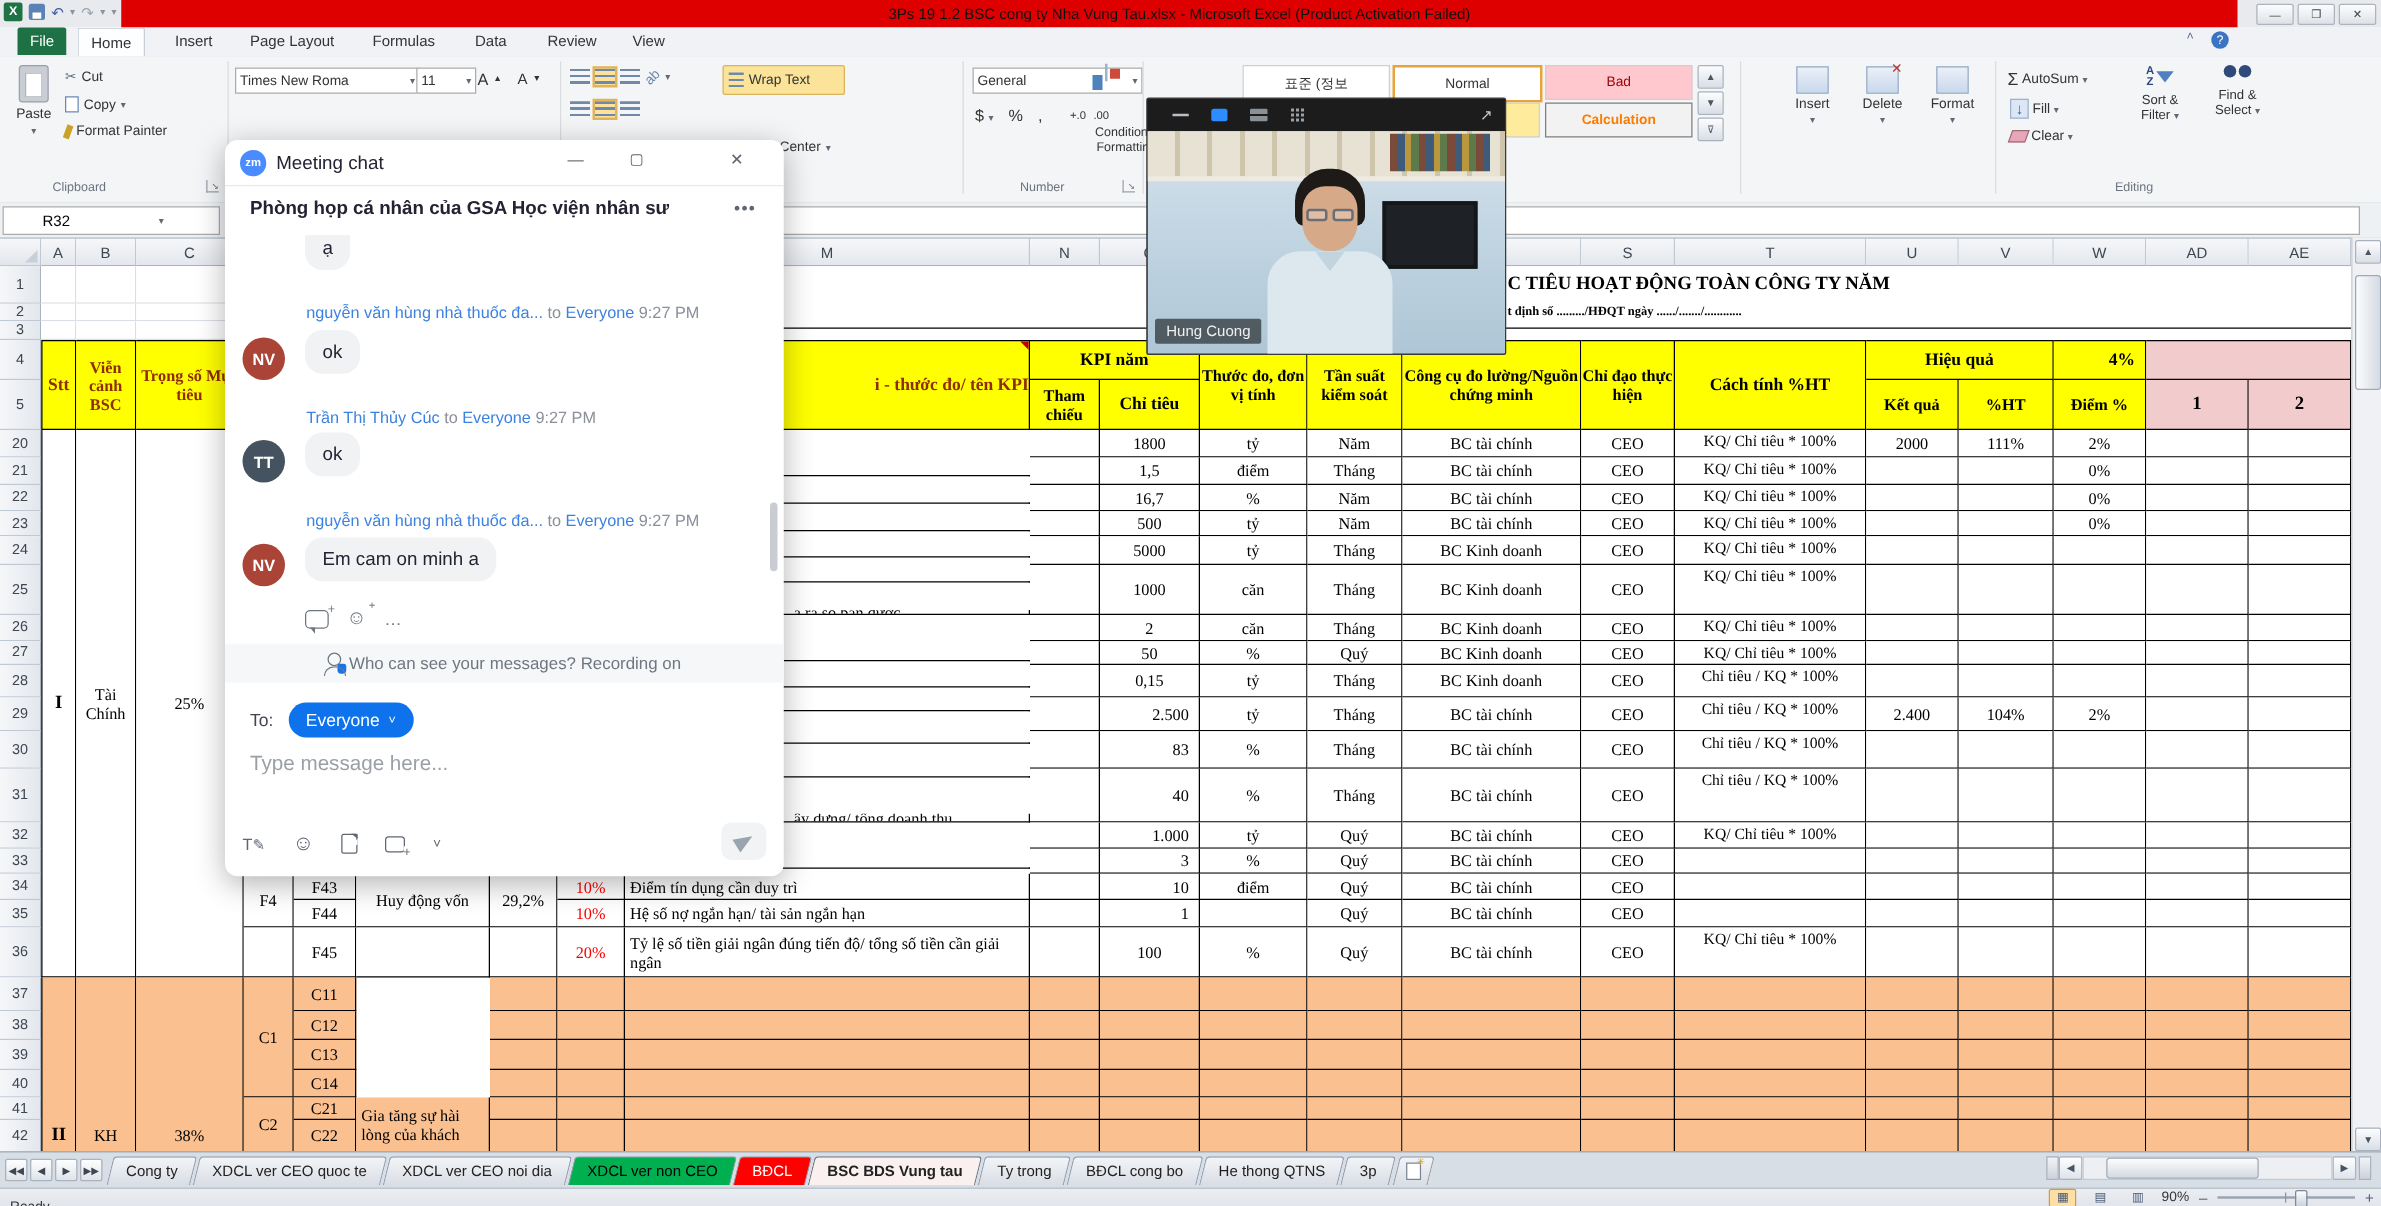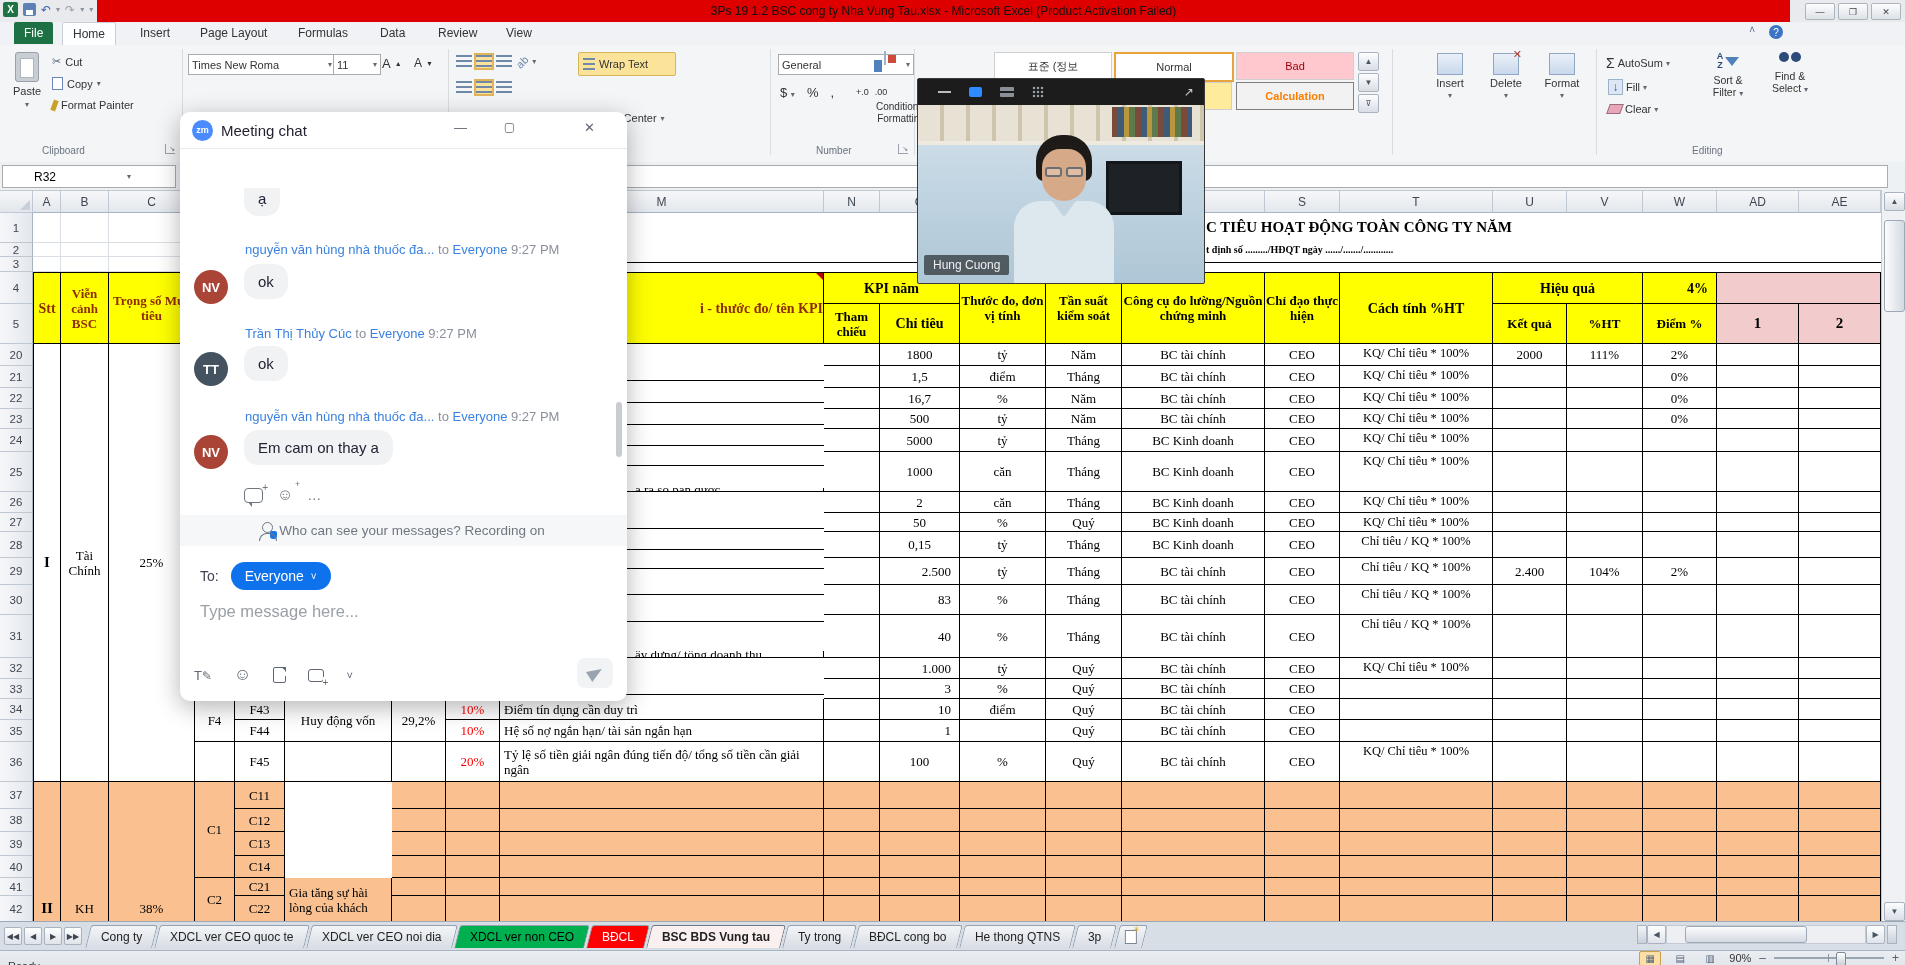--- a/index.html
+++ b/index.html
@@ -871,40 +871,44 @@
 </div>
 
 <div id="chat">
   <div id="chat-head">
     <span class="zmlogo">zm</span>
     <span style="font-size:15px;">Meeting chat</span>
     <span class="chatwbtn" style="right:160px;">—</span>
     <span class="chatwbtn" style="right:112px;font-size:12px;">▢</span>
     <span class="chatwbtn" style="right:32px;">✕</span>
   </div>
+  <div id="chat-room">
+    <b>Phòng họp cá nhân của GSA Học viện nhân sư</b>
+    <span id="room-more">•••</span>
+  </div>
 
   <div class="abs" style="left:64px;top:76px;"><span class="bubble" style="border-radius:0 0 14px 14px;padding-top:2px;">ạ</span></div>
 
   <div class="abs sender" style="left:65px;top:130px;">
     <span class="blue">nguyễn văn hùng  nhà thuốc  đa...</span> <span>to</span> <span class="blue">Everyone</span> <span>9:27 PM</span>
   </div>
   <div class="avatar nv" style="left:14px;top:158px;">NV</div>
   <div class="abs" style="left:64px;top:152px;"><span class="bubble">ok</span></div>
 
   <div class="abs sender" style="left:65px;top:214px;">
     <span class="blue">Trần Thị Thủy Cúc</span> <span>to</span> <span class="blue">Everyone</span> <span>9:27 PM</span>
   </div>
   <div class="avatar tt" style="left:14px;top:240px;">TT</div>
   <div class="abs" style="left:64px;top:234px;"><span class="bubble">ok</span></div>
 
   <div class="abs sender" style="left:65px;top:297px;">
     <span class="blue">nguyễn văn hùng  nhà thuốc  đa...</span> <span>to</span> <span class="blue">Everyone</span> <span>9:27 PM</span>
   </div>
   <div class="avatar nv" style="left:14px;top:323px;">NV</div>
-  <div class="abs" style="left:64px;top:318px;"><span class="bubble">Em cam on thay a</span></div>
+  <div class="abs" style="left:64px;top:318px;"><span class="bubble">Em cam on minh a</span></div>
 
   <div id="react-row">
     <span class="rbub">
         <span class="rplus">+</span>
       </span>
     <span style="font-size:16px;position:relative;">☺<span class="rplus" style="font-size:9px;right:-7px;">+</span></span>
     <span>…</span>
   </div>
 
   <div id="banner">

